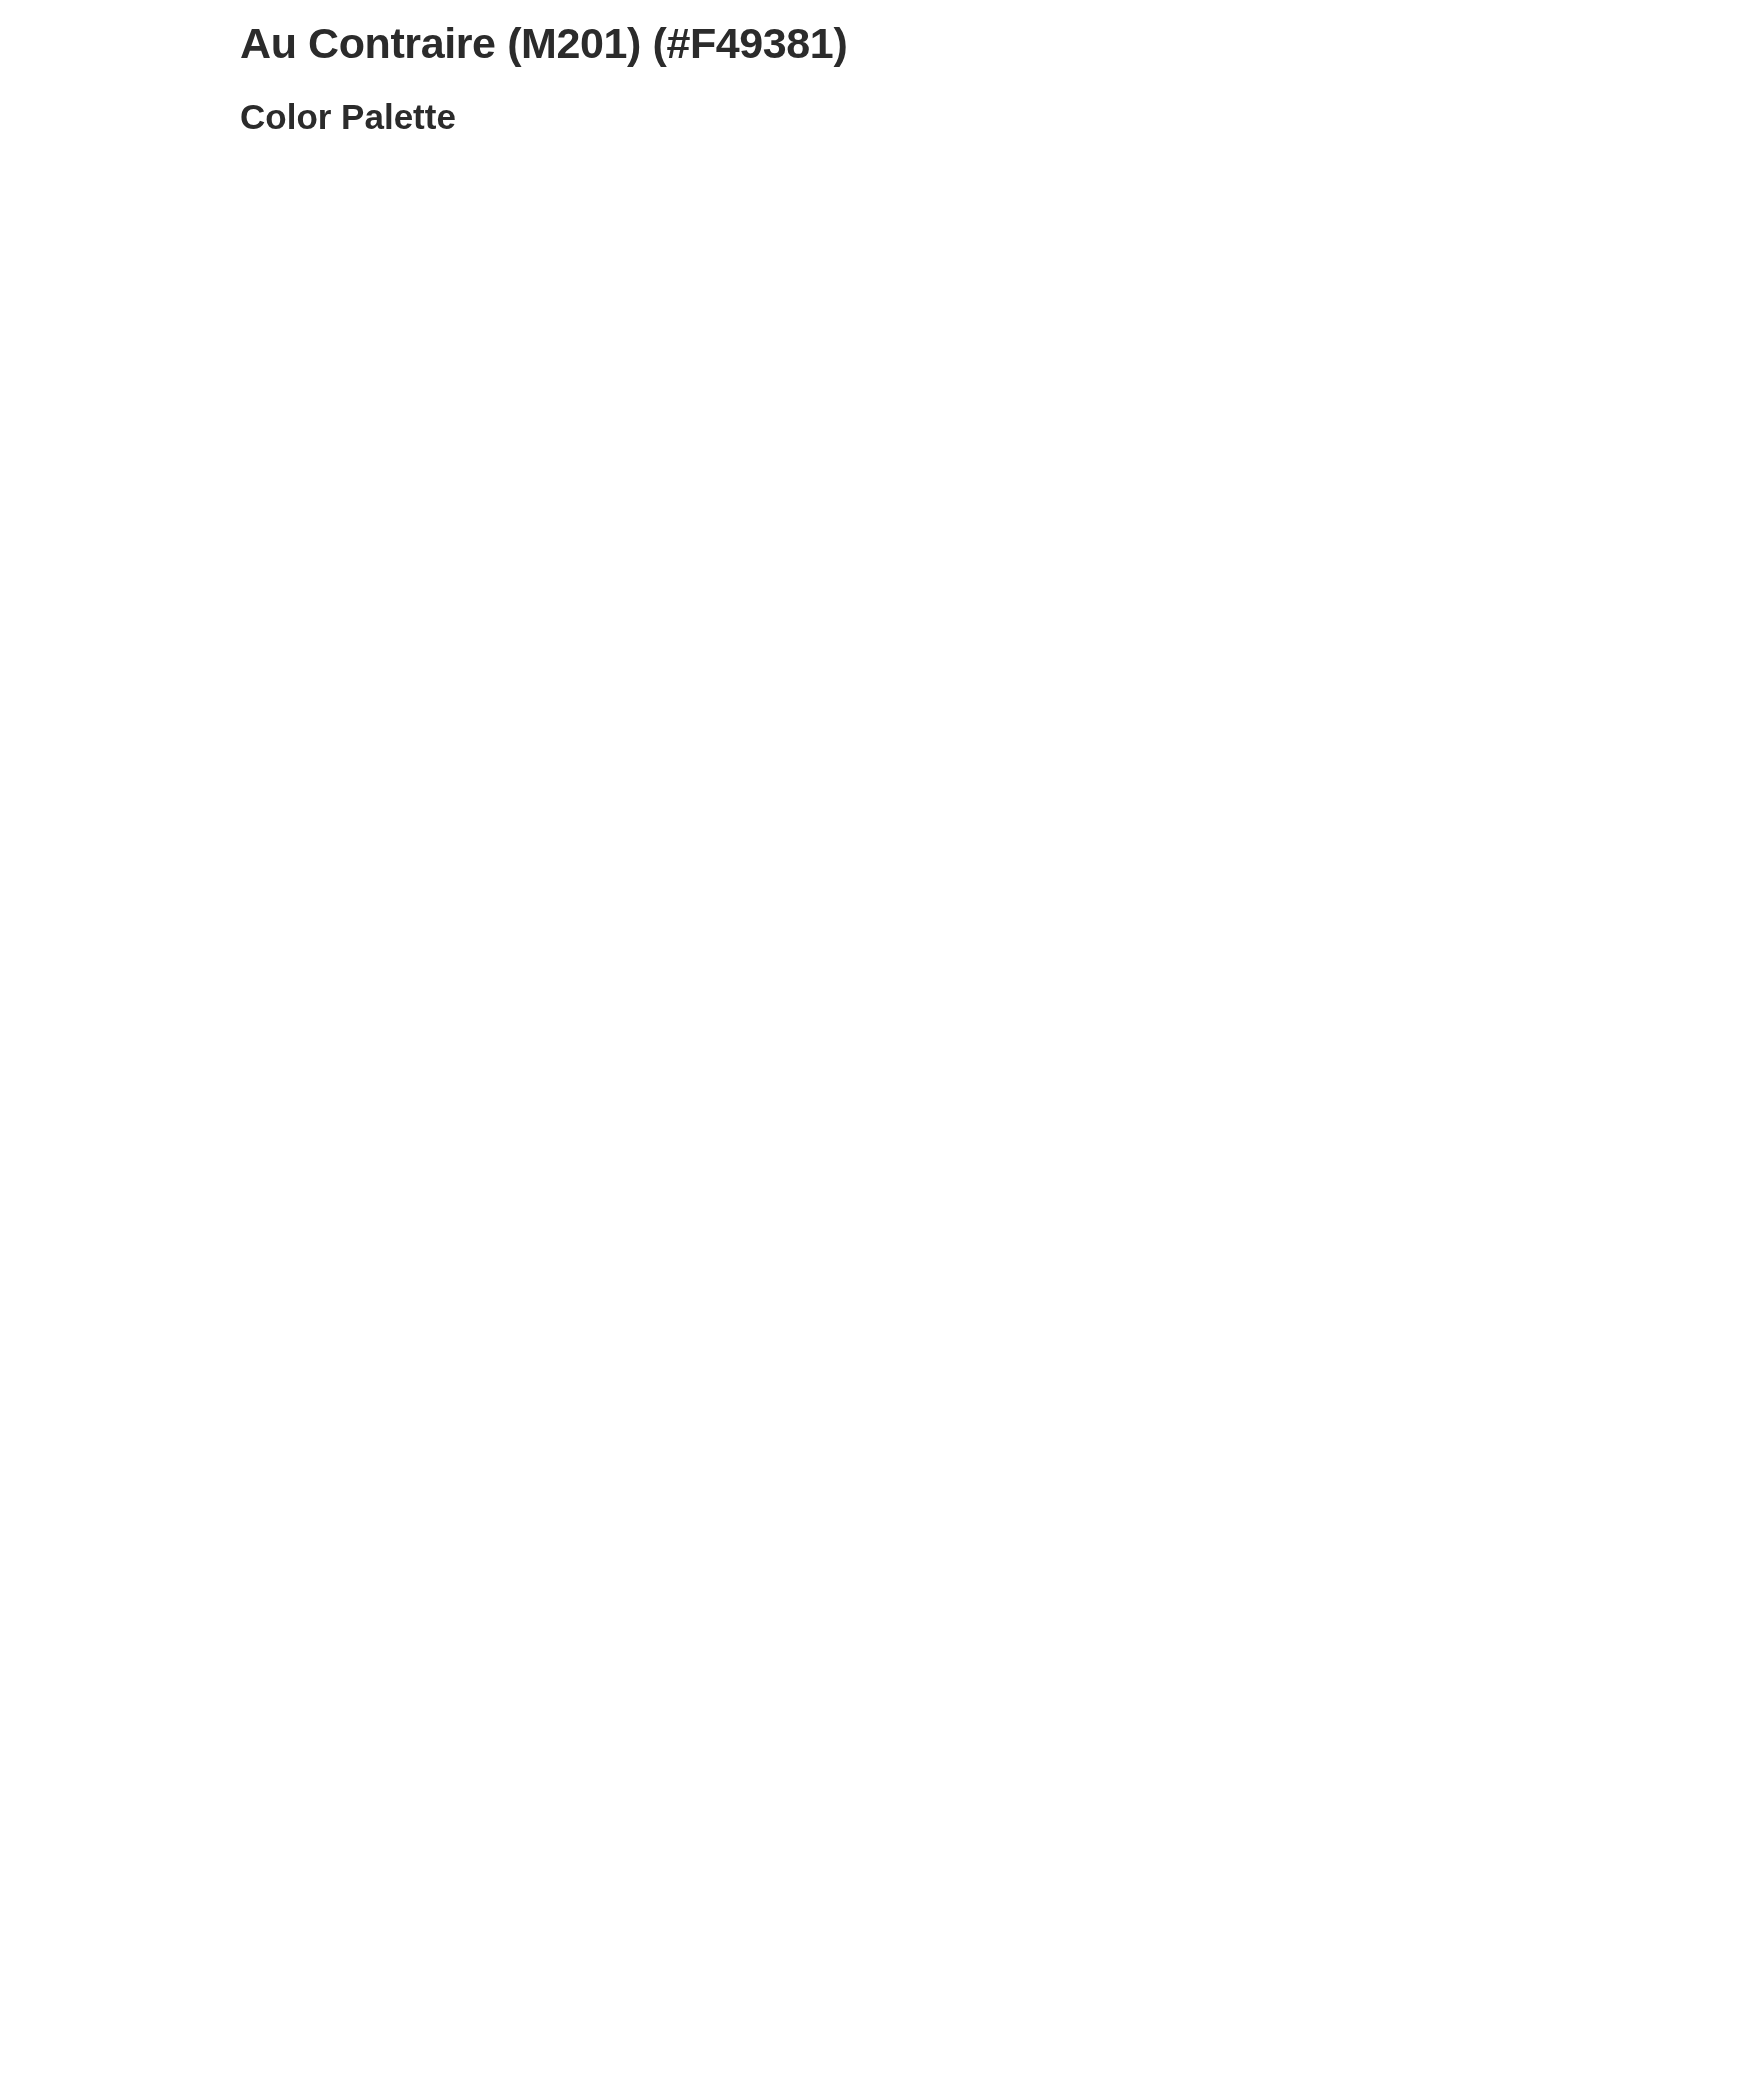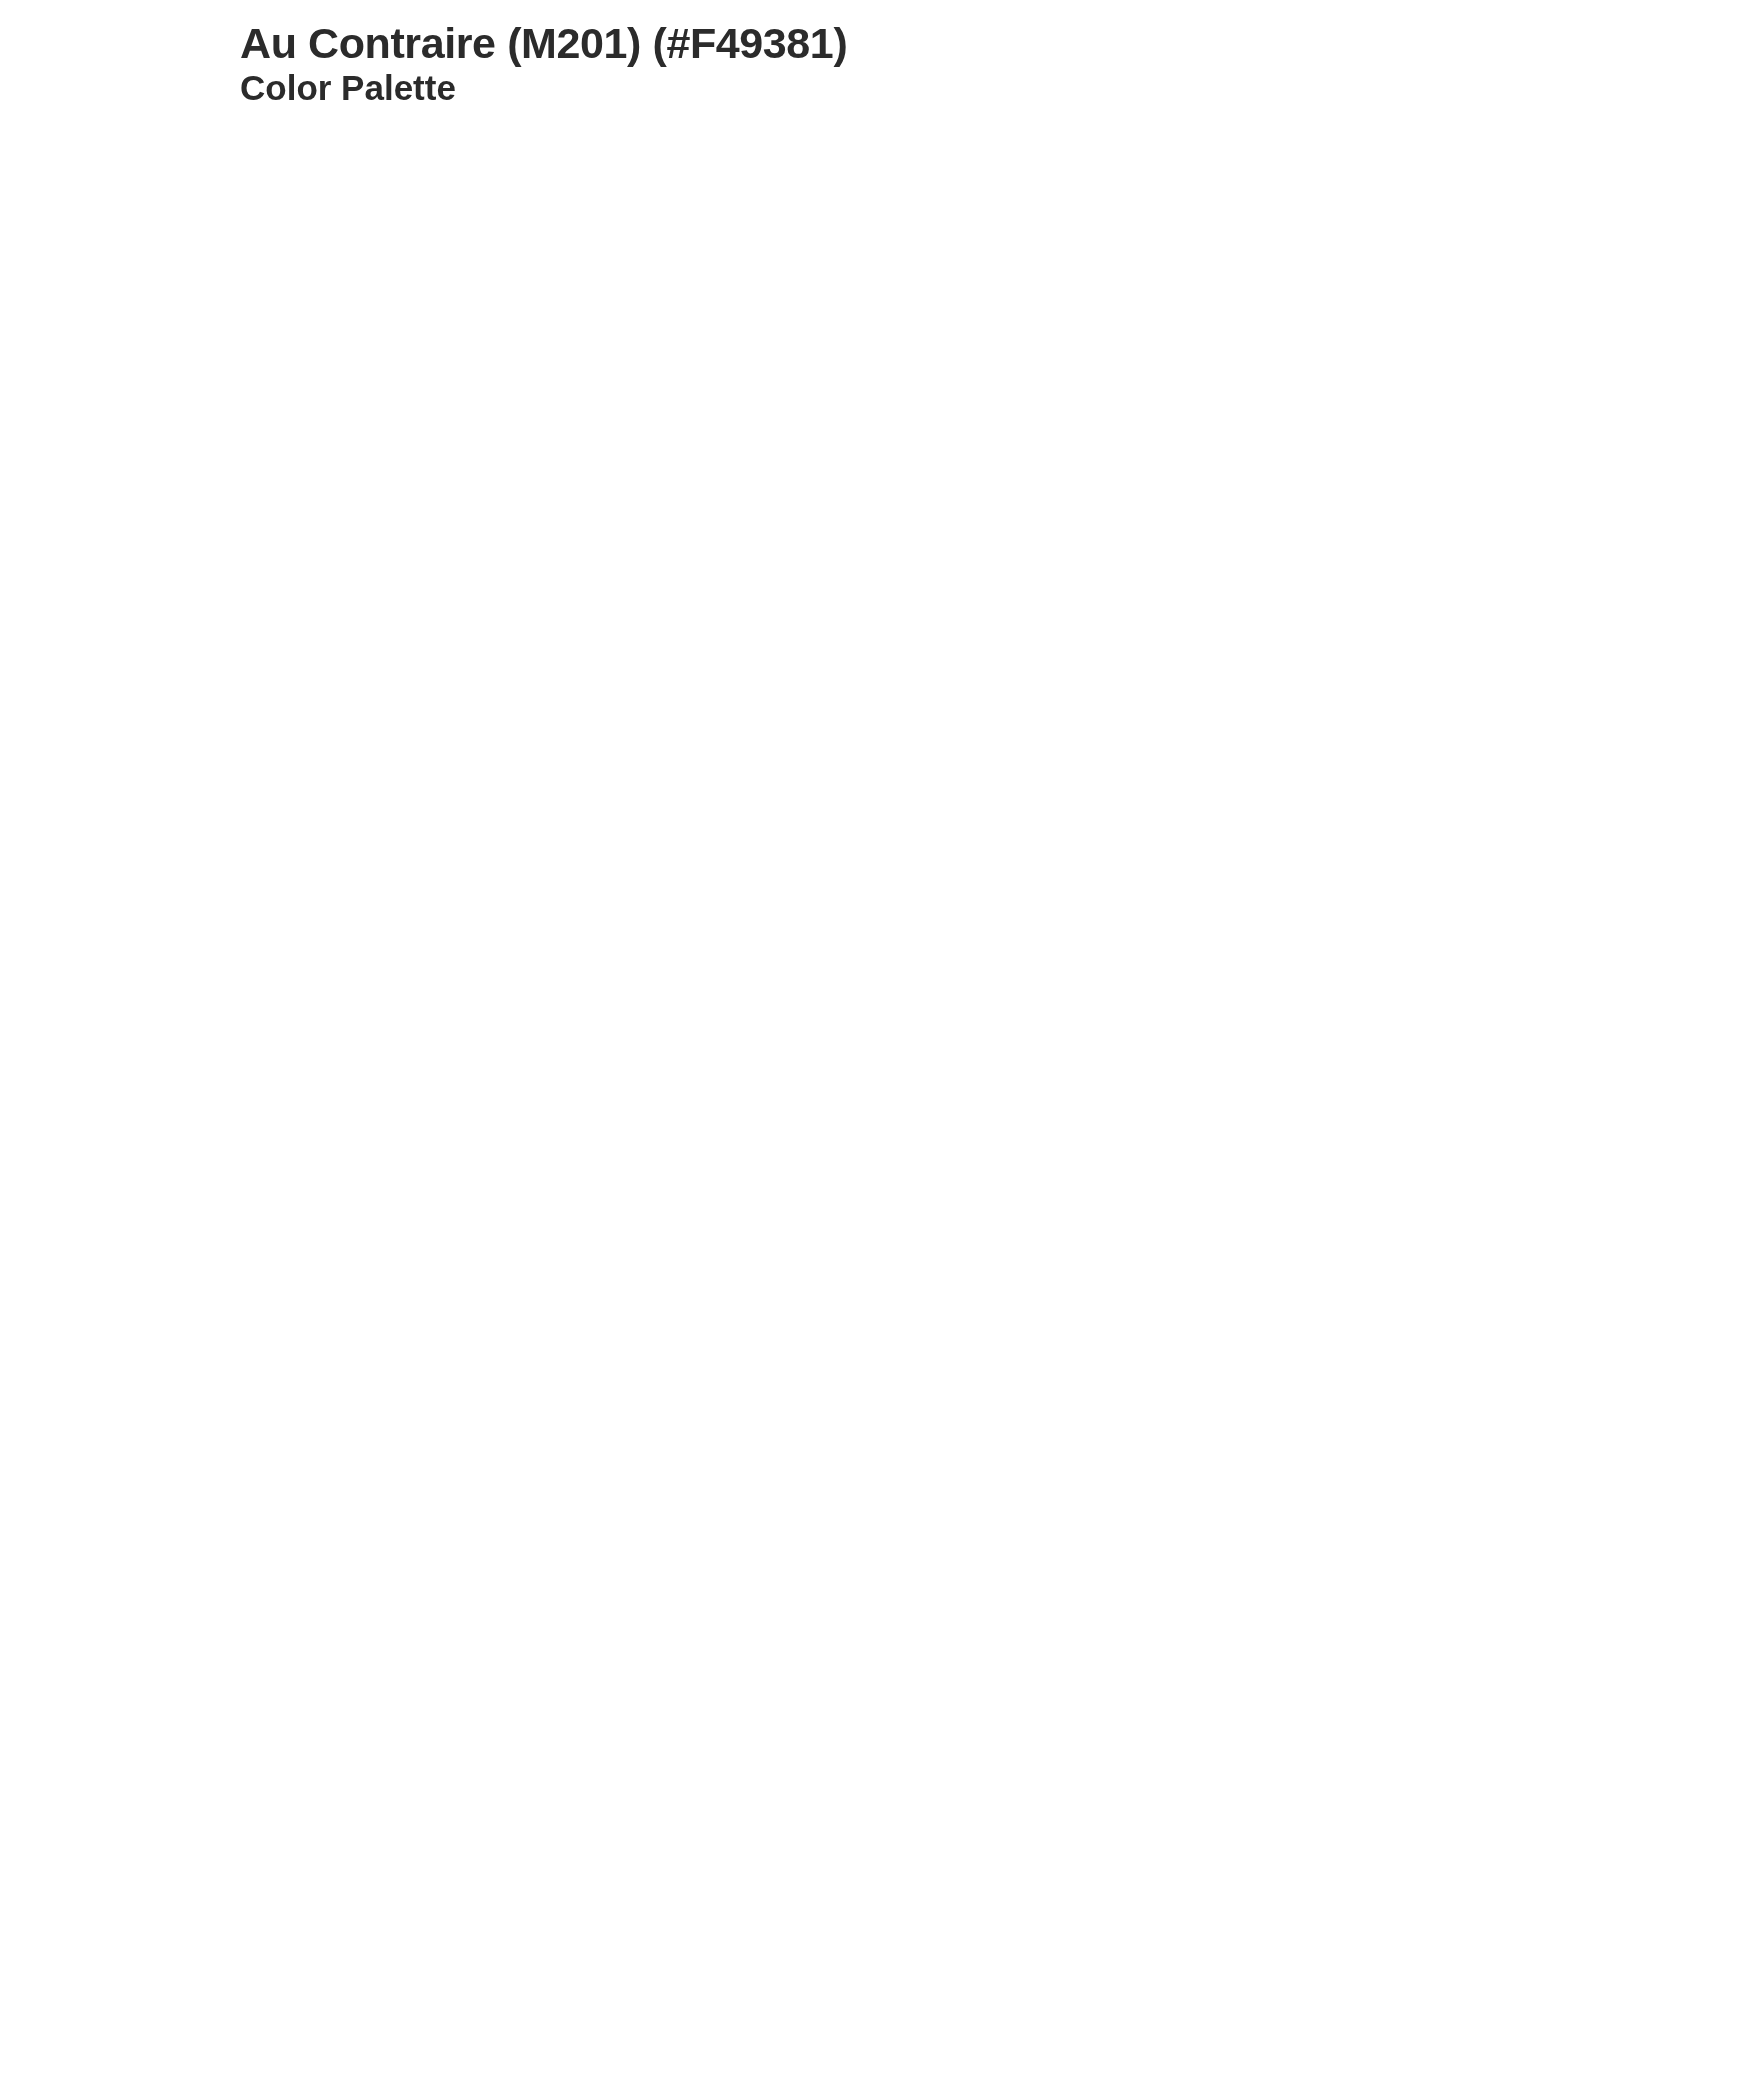--- a/index.html
+++ b/index.html
@@ -1,20 +1,20 @@
 <!DOCTYPE html>
 <html style="font-size:12.8px"><head>
 <meta charset="utf-8">
 <title>Color Palette</title>
 <style>
   html,body{margin:0;padding:0;background:#fff;}
   body{width:1757px;height:2077px;font-family:"Liberation Sans",sans-serif;-webkit-font-smoothing:antialiased;}
   .page{position:relative;width:1757px;height:2077px;}
   .title{position:absolute;left:240px;top:19px;font-size:43px;font-weight:700;color:#2b2b2b;letter-spacing:-0.4px;}
-  .subtitle{position:absolute;left:240px;top:68px;font-size:35px;font-weight:700;color:#2b2b2b;}
+  .subtitle{position:absolute;left:240px;top:97px;font-size:35px;font-weight:700;color:#2b2b2b;}
 </style>
 </head>
 <body>
 
 <div class="page">
   <div class="title">Au Contraire (M201) (#F49381)</div>
   <div class="subtitle">Color Palette</div>
   <div id="sections"></div>
 </div>
 

